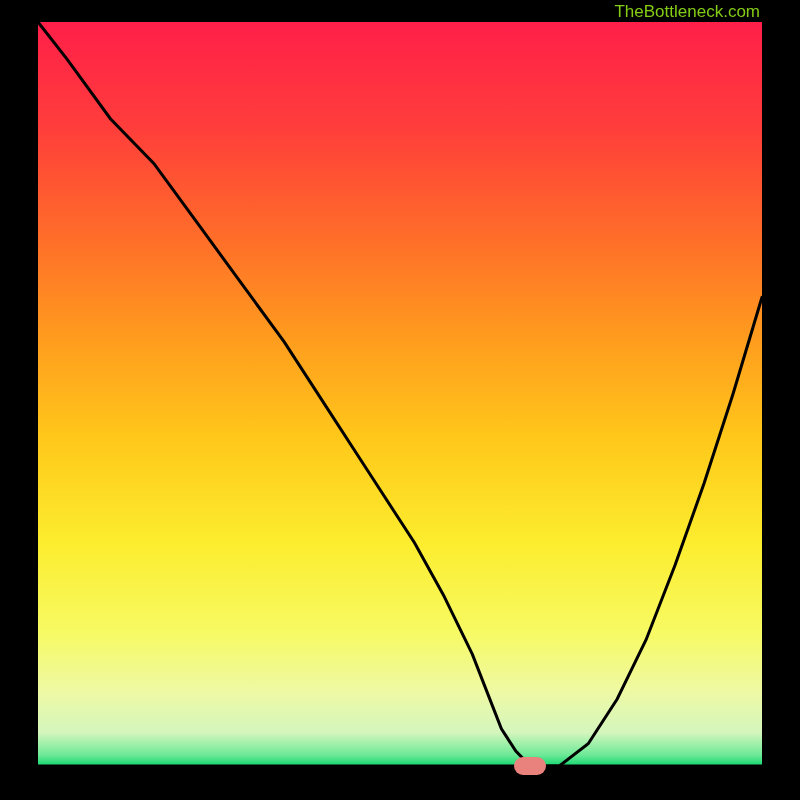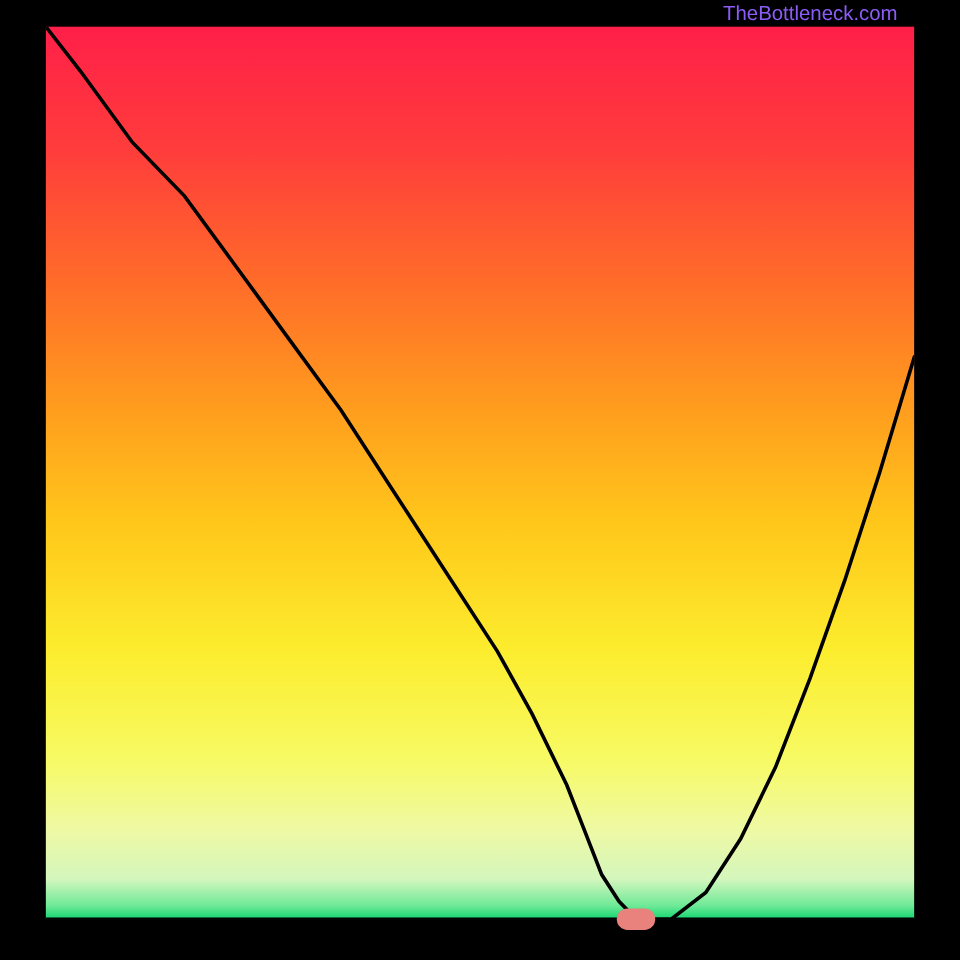--- a/index.html
+++ b/index.html
@@ -1,18 +1,18 @@
 <!DOCTYPE html>
 <html><head>
 <meta charset="utf-8">
 <style>
   html,body{margin:0;padding:0;width:800px;height:800px;background:#000;overflow:hidden}
   .frame{position:absolute;left:38px;top:22px;width:724px;height:744px}
   .plot{position:absolute;inset:0}
-  .credit{position:absolute;right:52px;top:2px;color:#8b5cf6;font:17px Arial,Helvetica,sans-serif;pointer-events:none}
+  .credit{position:absolute;right:40px;top:2px;color:#84cc16;font:17px Arial,Helvetica,sans-serif;pointer-events:none}
   .marker{position:absolute;width:32px;height:18px;border-radius:9px;background:#e9817d;transform:translate(-50%,-50%)}
   svg{display:block}
 </style>
 </head>
 <body>
 
 <div class="frame">
   <svg class="plot" viewBox="0 0 724 744" preserveAspectRatio="none">
     <defs>
       <linearGradient id="bg" x1="0" y1="0" x2="0" y2="1">

